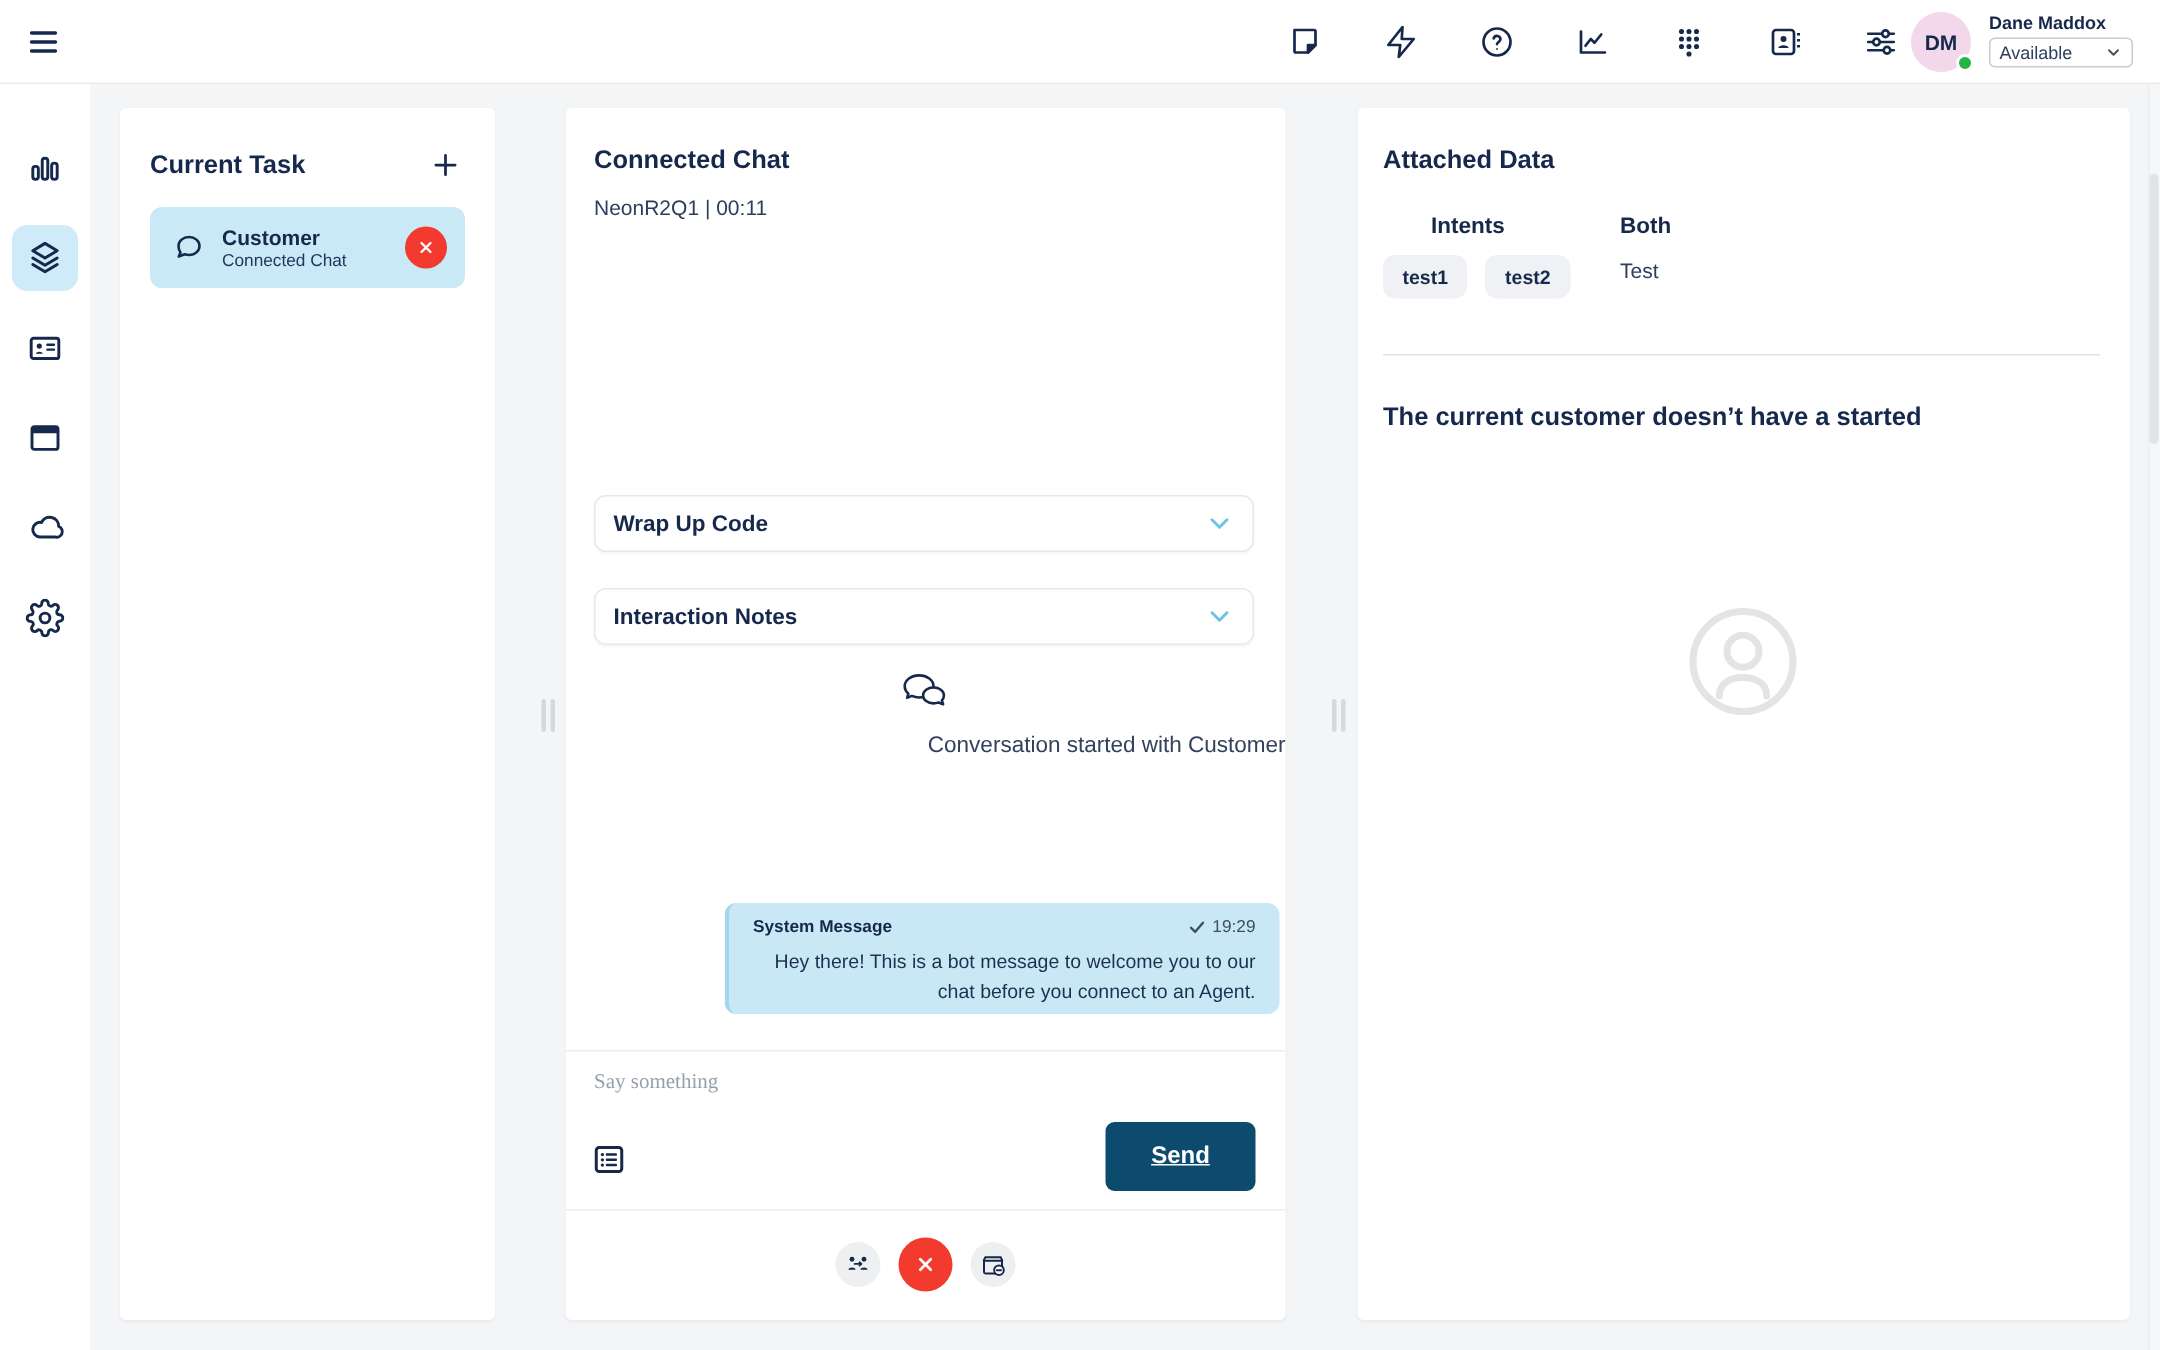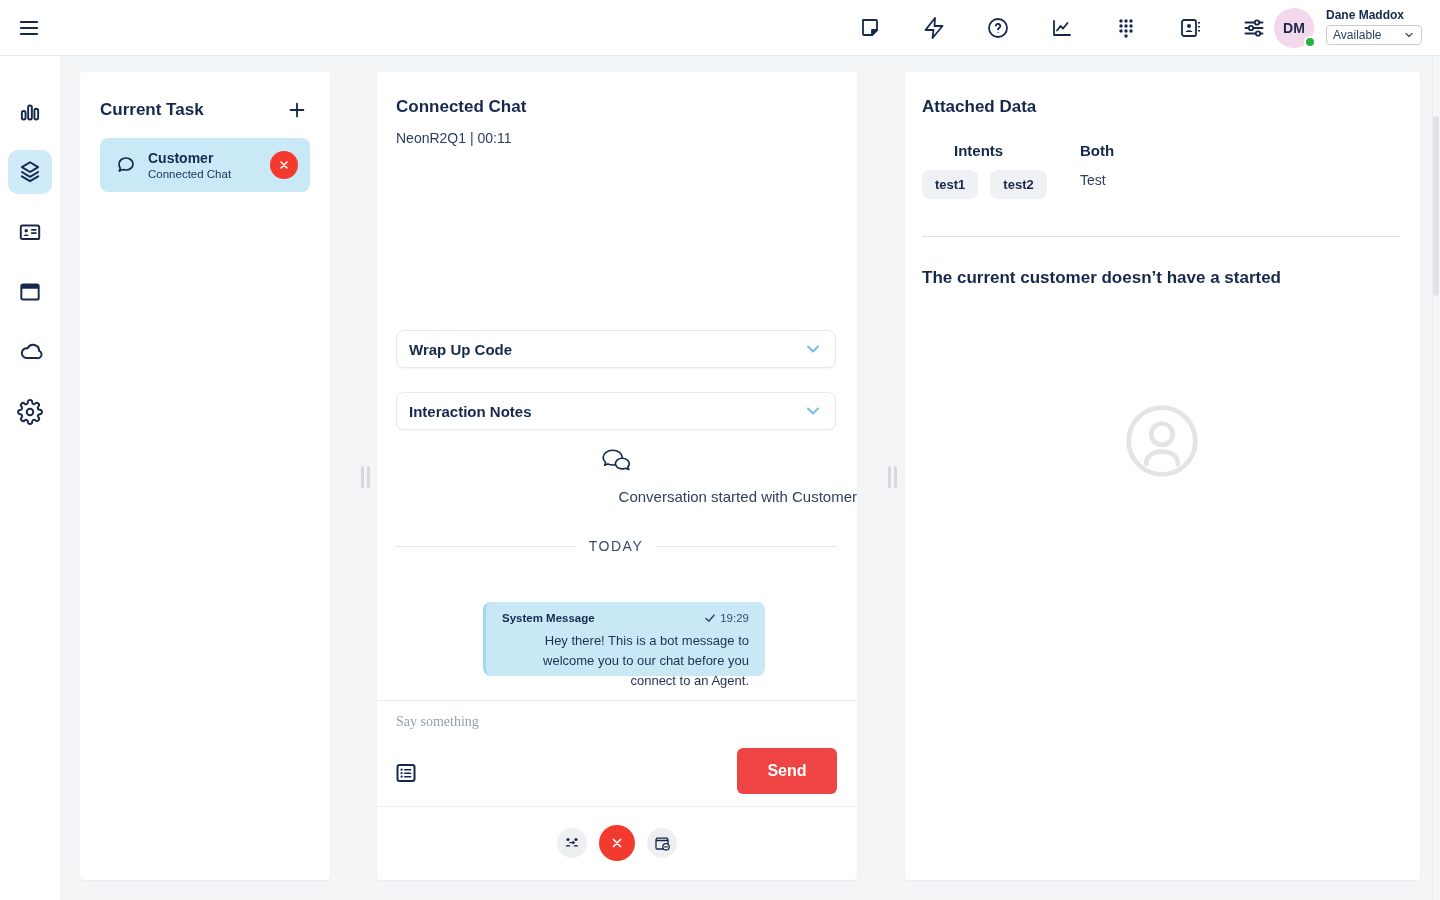--- a/index.html
+++ b/index.html
@@ -77,41 +77,41 @@
   .conv-start-icon { position:absolute; left:0; right:0; top:376px; display:flex;
     justify-content:center; }
   .conv-start-text { position:absolute; left:0; right:0; top:416px; text-align:right;
     font-size:15px; color:#33415c; }
 
   .day-divider { position:absolute; left:19px; width:440px; top:466px; display:flex;
     align-items:center; gap:14px; }
   .day-divider .line { flex:1; height:1px; background:#e3e5e8; }
   .day-divider .day { font-size:14px; letter-spacing:1.5px; color:#3a4a66; }
 
-  .bubble { position:absolute; left:106px; top:530px; width:282px; height:74px;
+  .bubble { position:absolute; left:106px; top:530px; width:370px; height:74px;
     background:#c9e8f6; border-left:3px solid #a5d7eb; border-radius:8px; padding:10px 16px; }
   .bubble-head { display:flex; justify-content:space-between; align-items:center; }
   .bubble-sender { font-size:11.5px; font-weight:700; color:#16294c; }
   .bubble-time { font-size:11.5px; color:#3c4c68; display:flex; align-items:center; gap:4px; }
   .bubble-text { margin-top:7px; font-size:13px; color:#1d3050; line-height:1.55;
     text-align:right; }
 
   .chat-divider { position:absolute; left:0; width:480px; height:1px; background:#ebedef; }
   .divider-top { top:628px; }
   .divider-bottom { top:734px; }
 
   .composer-input { position:absolute; left:19px; top:636px; width:440px; height:28px;
     border:none; outline:none; font-size:14px; color:#30405e; background:transparent;
     font-family:Liberation Serif, serif; }
   .composer-input::placeholder { color:#95a0ae; opacity:1; }
   .canned-btn { position:absolute; left:17px; top:688px; width:26px; height:26px;
     background:none; border:none; cursor:pointer; }
   .send-btn { position:absolute; left:360px; top:676px; width:100px; height:46px;
-    background:#ef4444; color:#fff; font-size:16px; font-weight:700; border:none;
-    border-radius:6px; cursor:pointer; font-family:"Liberation Sans", sans-serif; }
+    background:#0c4a6e; color:#fff; font-size:16px; font-weight:700; border:none;
+    border-radius:6px; cursor:pointer; font-family:"Liberation Sans", sans-serif;text-decoration:underline; }
 
   .action-row { position:absolute; left:0; width:480px; top:753px; display:flex;
     justify-content:center; align-items:center; gap:12px; }
   .round-btn { width:30px; height:30px; border-radius:50%; background:#edeff1; border:none;
     display:flex; align-items:center; justify-content:center; cursor:pointer; }
   .end-btn { width:36px; height:36px; border-radius:50%; background:#f23b2e; border:none;
     display:flex; align-items:center; justify-content:center; cursor:pointer; }
 
   
   .data-title { position:absolute; left:17px; top:25px; }
@@ -320,25 +320,20 @@
     </div>
 
     <div class="conv-start-icon">
       <svg width="32" height="28" viewBox="0 0 30 26" fill="none" stroke="#16294c" stroke-width="1.6" stroke-linejoin="round">
           <path d="M11 2C6 2 2 5 2 8.8c0 1.8.9 3.4 2.3 4.6L3.5 16l3-1.2c1.3.6 2.9 1 4.5 1 5 0 9-3 9-6.9S16 2 11 2z"></path>
           <path d="M20 9.5c-3.6 0-6.5 2.2-6.5 5s2.9 5 6.5 5c1.1 0 2.2-.2 3.1-.6l2.9 1.1-.8-2.4c.8-.8 1.3-1.9 1.3-3.1 0-2.8-2.9-5-6.5-5z" fill="#fff"></path>
         </svg>
     </div>
     <div class="conv-start-text">Conversation started with Customer</div>
 
-    <div class="day-divider">
-      <span class="line"></span>
-      <span class="day">TODAY</span>
-      <span class="line"></span>
-    </div>
 
     <div class="bubble">
       <div class="bubble-head">
         <span class="bubble-sender">System Message</span>
         <span class="bubble-time">
           <svg width="12" height="12" viewBox="0 0 12 12" fill="none" stroke="#3c4c68" stroke-width="1.6" stroke-linecap="round" stroke-linejoin="round">
               <polyline points="2 6.5 4.8 9.2 10 3.2"></polyline>
             </svg>
           <span>19:29</span>
         </span>

